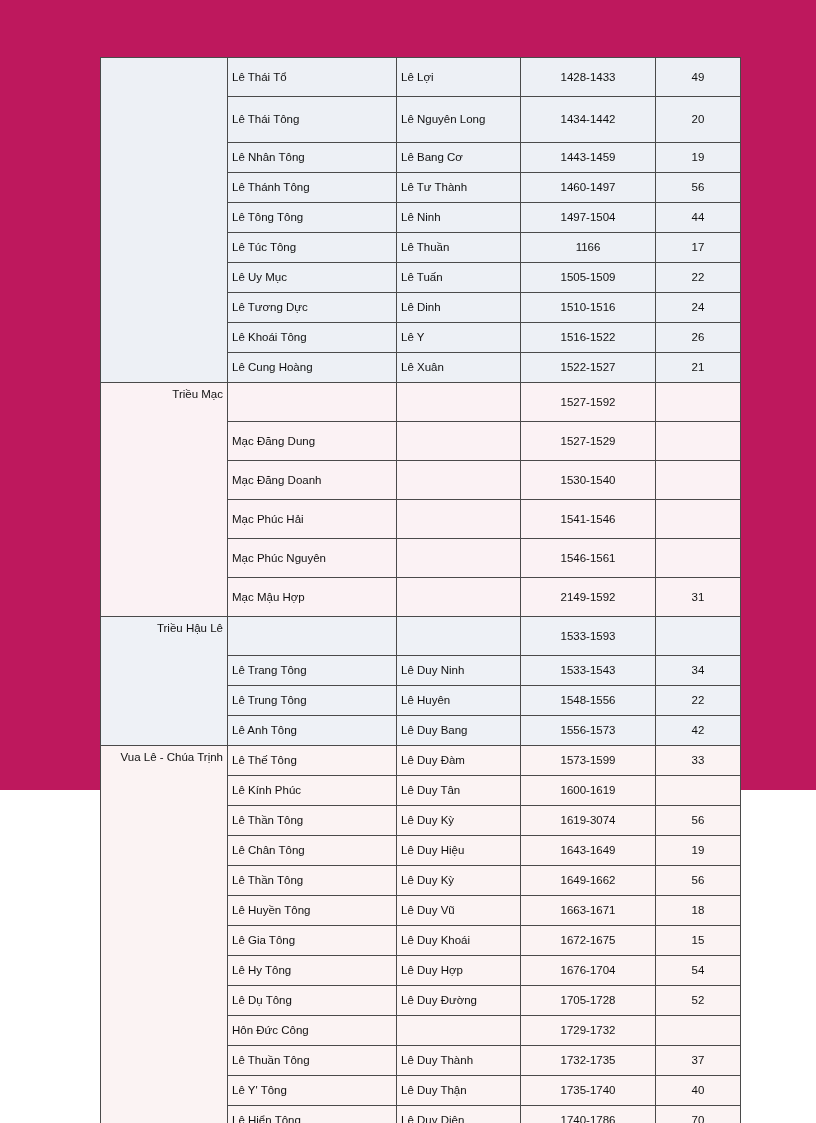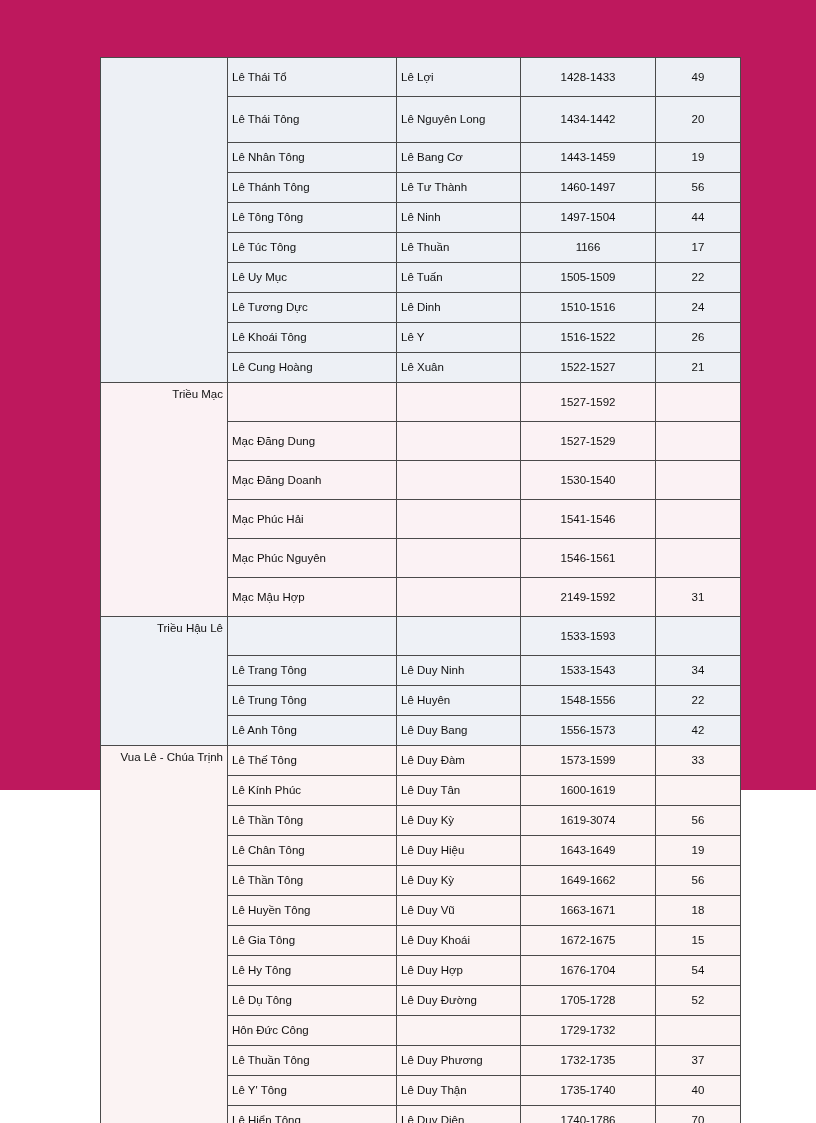--- a/index.html
+++ b/index.html
@@ -260,21 +260,21 @@
             <td class="c-age">52</td>
           </tr>
           <tr class="g-trinh-le normal">
             <td class="c-temple">Hôn Đức Công</td>
             <td class="c-name empty"></td>
             <td class="c-reign">1729-1732</td>
             <td class="c-age empty"></td>
           </tr>
           <tr class="g-trinh-le normal">
             <td class="c-temple">Lê Thuần Tông</td>
-            <td class="c-name">Lê Duy Phương</td>
+            <td class="c-name">Lê Duy Thành</td>
             <td class="c-reign">1732-1735</td>
             <td class="c-age">37</td>
           </tr>
           <tr class="g-trinh-le normal">
             <td class="c-temple">Lê Y' Tông</td>
             <td class="c-name">Lê Duy Thận</td>
             <td class="c-reign">1735-1740</td>
             <td class="c-age">40</td>
           </tr>
           <tr class="g-trinh-le normal">

